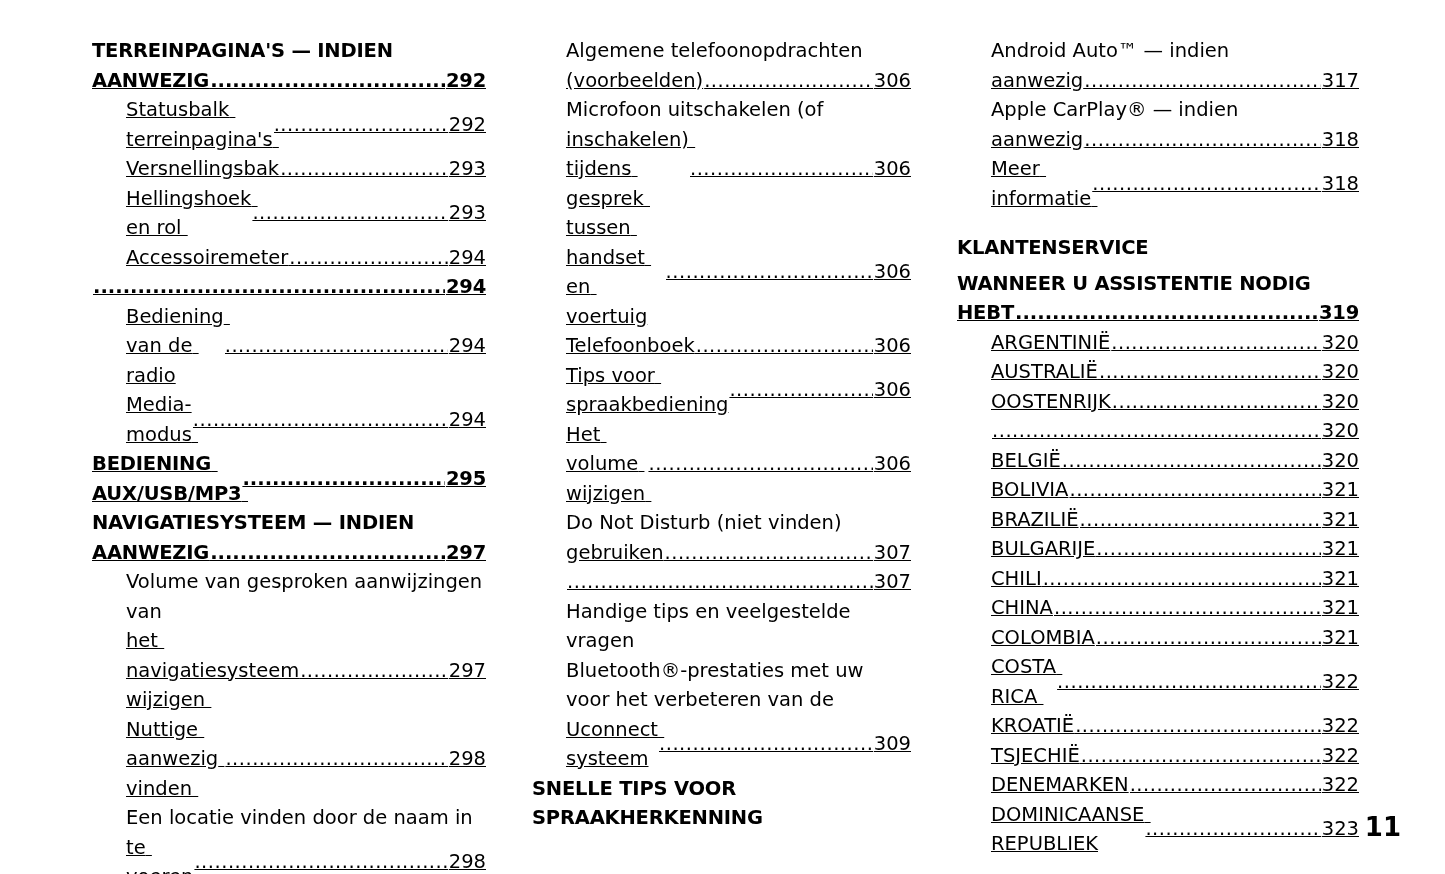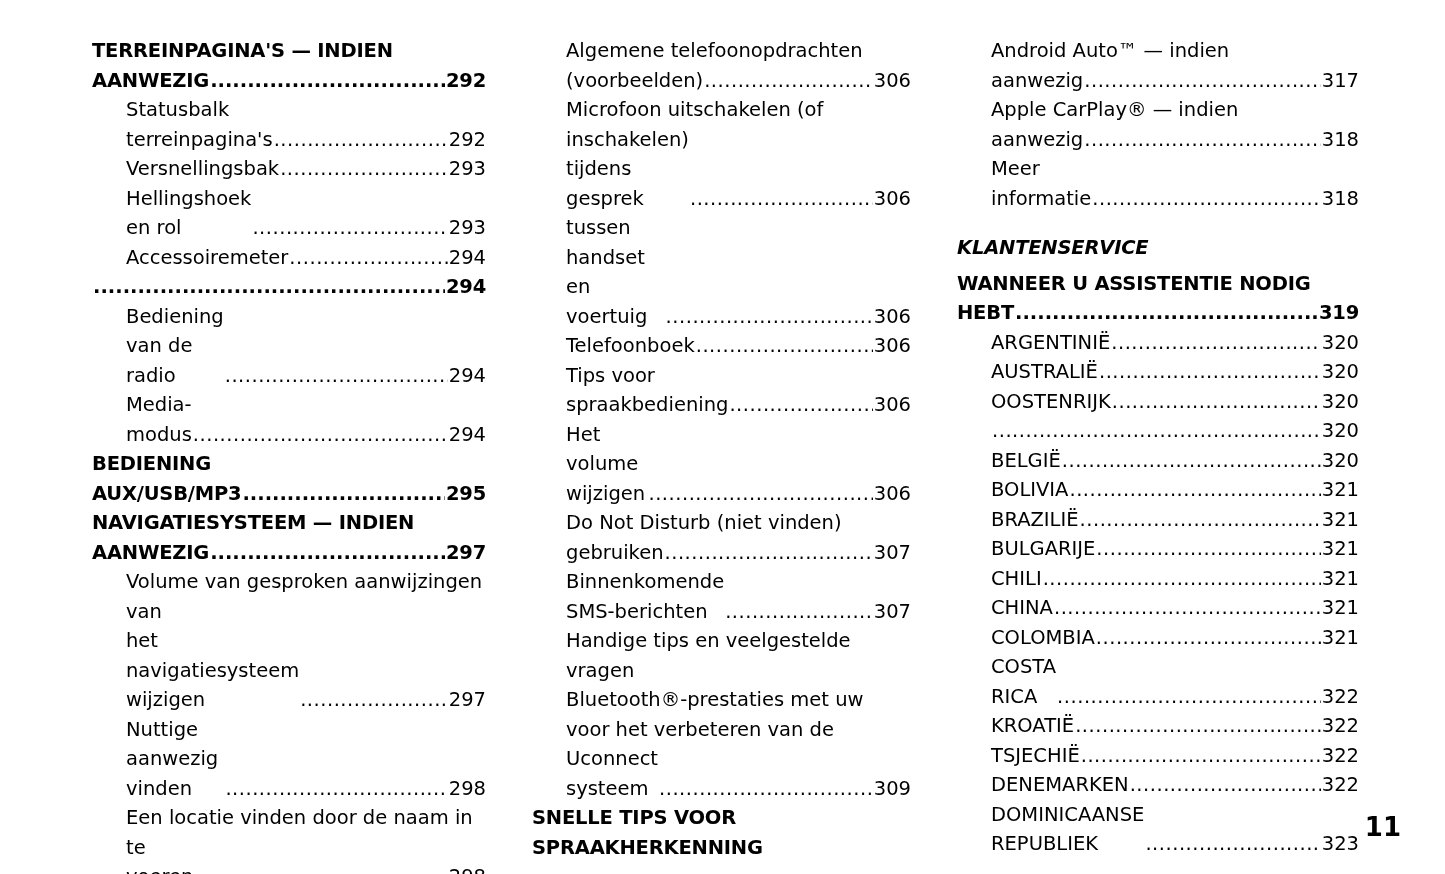--- a/index.html
+++ b/index.html
@@ -33,25 +33,26 @@
   .col {
     box-sizing: border-box;
   }
   .col-1 { width: 440px; padding-left: 28px; padding-right: 18px; }
   .col-2 { width: 425px; padding-left: 28px; padding-right: 18px; }
   .col-3 { width: 440px; padding-left: 28px; padding-right: 10px; }
 
   .toc-entry {
     display: flex;
     flex-direction: row;
-    align-items: flex-end;
+    align-items: center;
     font-size: 19.5px;
     line-height: 29.5px;
     margin: 0;
     padding: 0;
+    text-decoration: underline;
   }
   .toc-entry .label {
     white-space: pre-wrap;
   }
   .toc-entry .dots {
     flex: 1 1 auto;
     min-width: 4px;
     overflow: hidden;
     white-space: nowrap;
     margin: 0 1px;
@@ -84,21 +85,20 @@
     letter-spacing: -0.2px;
   }
   .cont-sub {
     margin-left: 34px;
   }
   .plain-head {
     font-weight: bold;
     font-size: 19.5px;
     line-height: 29.5px;
     letter-spacing: -0.2px;
-    font-style: italic;
   }
   .page-number {
     position: absolute;
     right: 48px;
     bottom: 32px;
     font-size: 26px;
     font-weight: bold;
   }
 </style>
 </head>
@@ -209,21 +209,20 @@
           <span class="dots">....................................................................................</span>
           <span class="pg">306</span>
         </div>
         <div class="cont cont-sub">Do Not Disturb (niet vinden)</div>
         <div class="toc-entry lvl-sub">
           <span class="label">gebruiken </span>
           <span class="dots">....................................................................................</span>
           <span class="pg">307</span>
         </div>
         <div class="toc-entry lvl-sub">
-          <span class="label">Binnenkomende SMS-berichten </span>
           <span class="dots">....................................................................................</span>
           <span class="pg">307</span>
         </div>
         <div class="cont cont-sub">Handige tips en veelgestelde vragen</div>
         <div class="cont cont-sub">Bluetooth®-prestaties met uw</div>
         <div class="cont cont-sub">voor het verbeteren van de</div>
         <div class="toc-entry lvl-sub">
           <span class="label">Uconnect systeem</span>
           <span class="dots">....................................................................................</span>
           <span class="pg">309</span>

